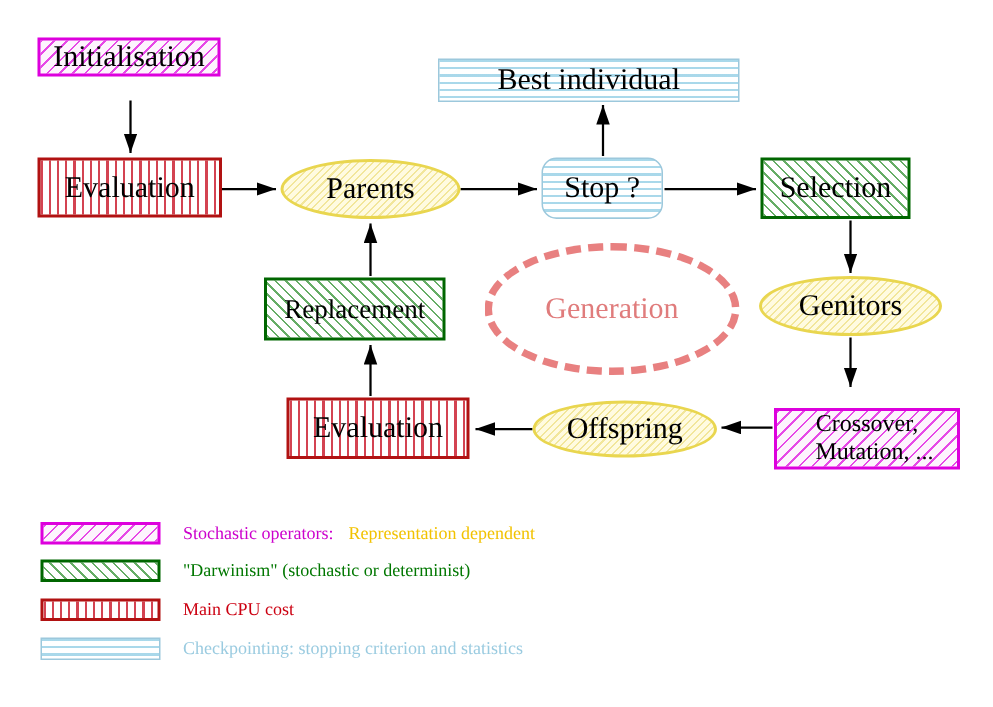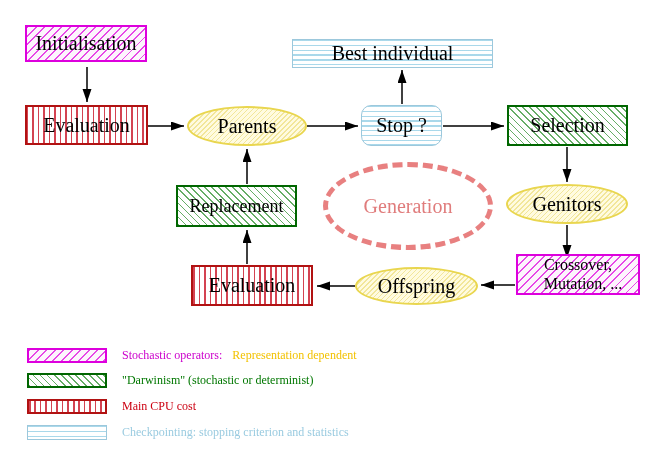--- a/index.html
+++ b/index.html
@@ -70,49 +70,49 @@
     <line x1="402" y1="104" x2="402" y2="70" marker-end="url(#ah)"></line>
     <line x1="443" y1="126" x2="504" y2="126" marker-end="url(#ah)"></line>
     <line x1="567" y1="147" x2="567" y2="182" marker-end="url(#ah)"></line>
     <line x1="567" y1="225" x2="567" y2="258" marker-end="url(#ah)"></line>
     <line x1="515" y1="285" x2="481" y2="285" marker-end="url(#ah)"></line>
     <line x1="355" y1="286" x2="317" y2="286" marker-end="url(#ah)"></line>
     <line x1="247" y1="264" x2="247" y2="230" marker-end="url(#ah)"></line>
     <line x1="247" y1="184" x2="247" y2="149" marker-end="url(#ah)"></line>
   </svg>
 
-  <div class="node hatch-magenta" style="left:25px;top:25px;width:122px;height:37px;">
+  <div class="node hatch-magenta" style="left:25px;top:25px;width:122px;height:26px;">
     <span>Initialisation</span>
   </div>
 
   <div class="node stripe-red" style="left:25px;top:105px;width:123px;height:40px;">
     <span>Evaluation</span>
   </div>
 
   <div class="node stripe-cyan" style="left:292px;top:39px;width:201px;height:29px;">
     <span>Best individual</span>
   </div>
 
   <div class="node ellipse-yellow" style="left:187px;top:106px;width:120px;height:40px;">
     <span>Parents</span>
   </div>
 
   <div class="node stripe-cyan rounded" style="left:361px;top:105px;width:81px;height:41px;">
     <span>Stop ?</span>
   </div>
 
-  <div class="node hatch-green" style="left:507px;top:105px;width:121px;height:41px;">
+  <div class="node hatch-green" style="left:507px;top:105px;width:100px;height:41px;">
     <span>Selection</span>
   </div>
 
   <div class="node ellipse-yellow" style="left:506px;top:184px;width:122px;height:40px;">
     <span>Genitors</span>
   </div>
 
-  <div class="node hatch-magenta two-line" style="left:516px;top:254px;width:124px;height:41px;">
+  <div class="node hatch-magenta two-line" style="left:516px;top:272px;width:124px;height:41px;">
     <span class="l1">Crossover,</span>
     <span class="l2">Mutation, ...</span>
   </div>
 
   <div class="node ellipse-yellow" style="left:355px;top:267px;width:123px;height:38px;">
     <span>Offspring</span>
   </div>
 
   <div class="node stripe-red" style="left:191px;top:265px;width:122px;height:41px;">
     <span>Evaluation</span>

